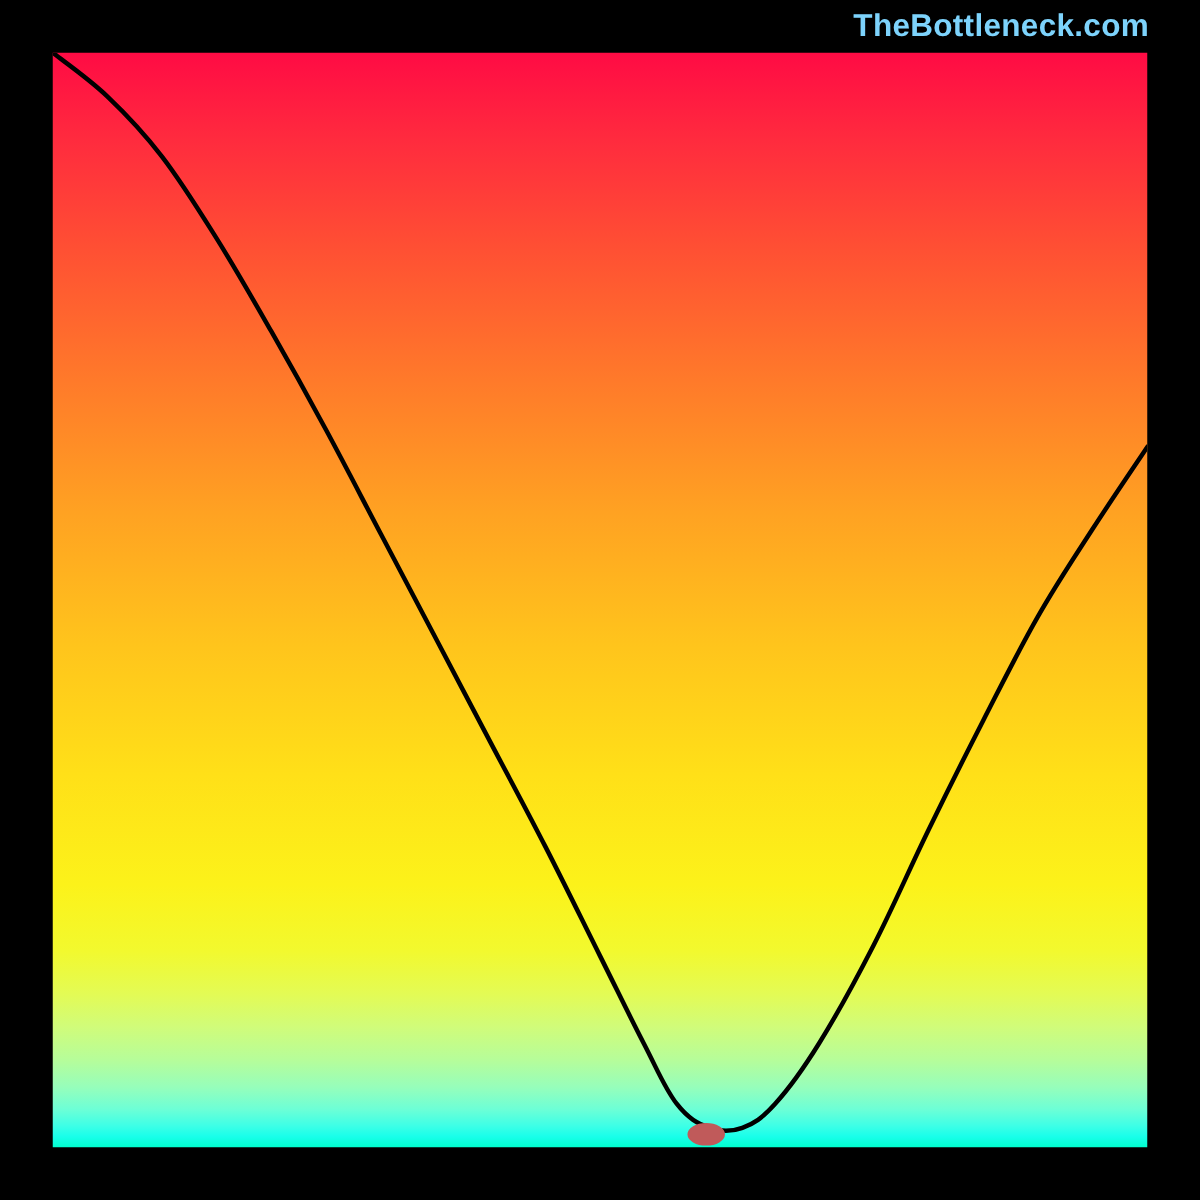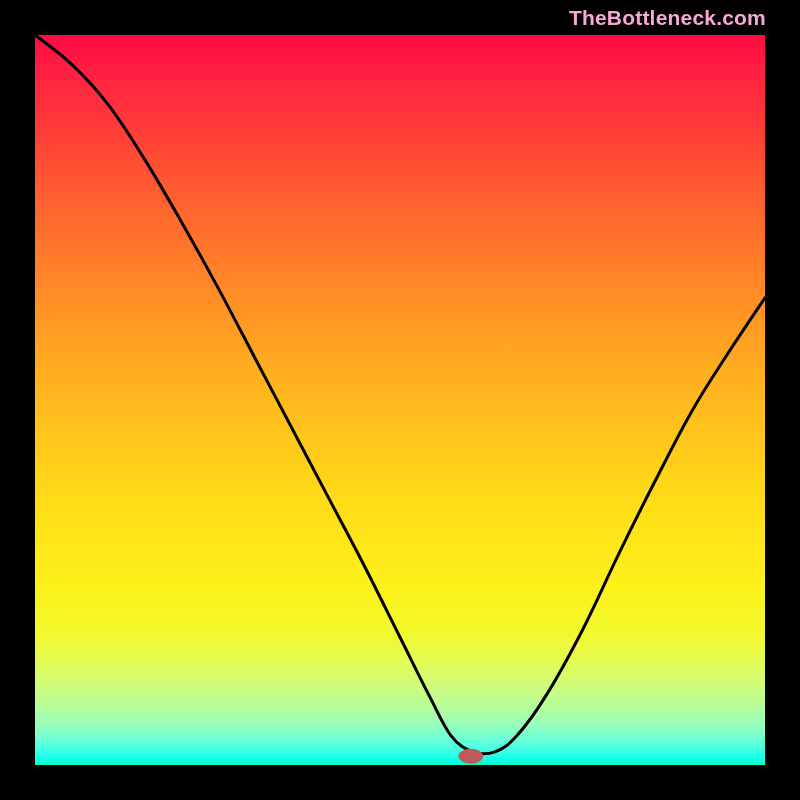--- a/index.html
+++ b/index.html
@@ -64,21 +64,21 @@
     stroke-linejoin: round;
   }
   .marker {
     fill: #c05a5a;
     stroke: #c05a5a;
   }
   .watermark {
     position: absolute;
     top: 6px;
     right: 34px;
-    color: #f9a8d4;
+    color: #7dd3fc;
     font-size: 21px;
     font-weight: 600;
     letter-spacing: 0.2px;
     user-select: none;
   }
 </style>
 </head>
 <body>
 
 <div class="frame">

